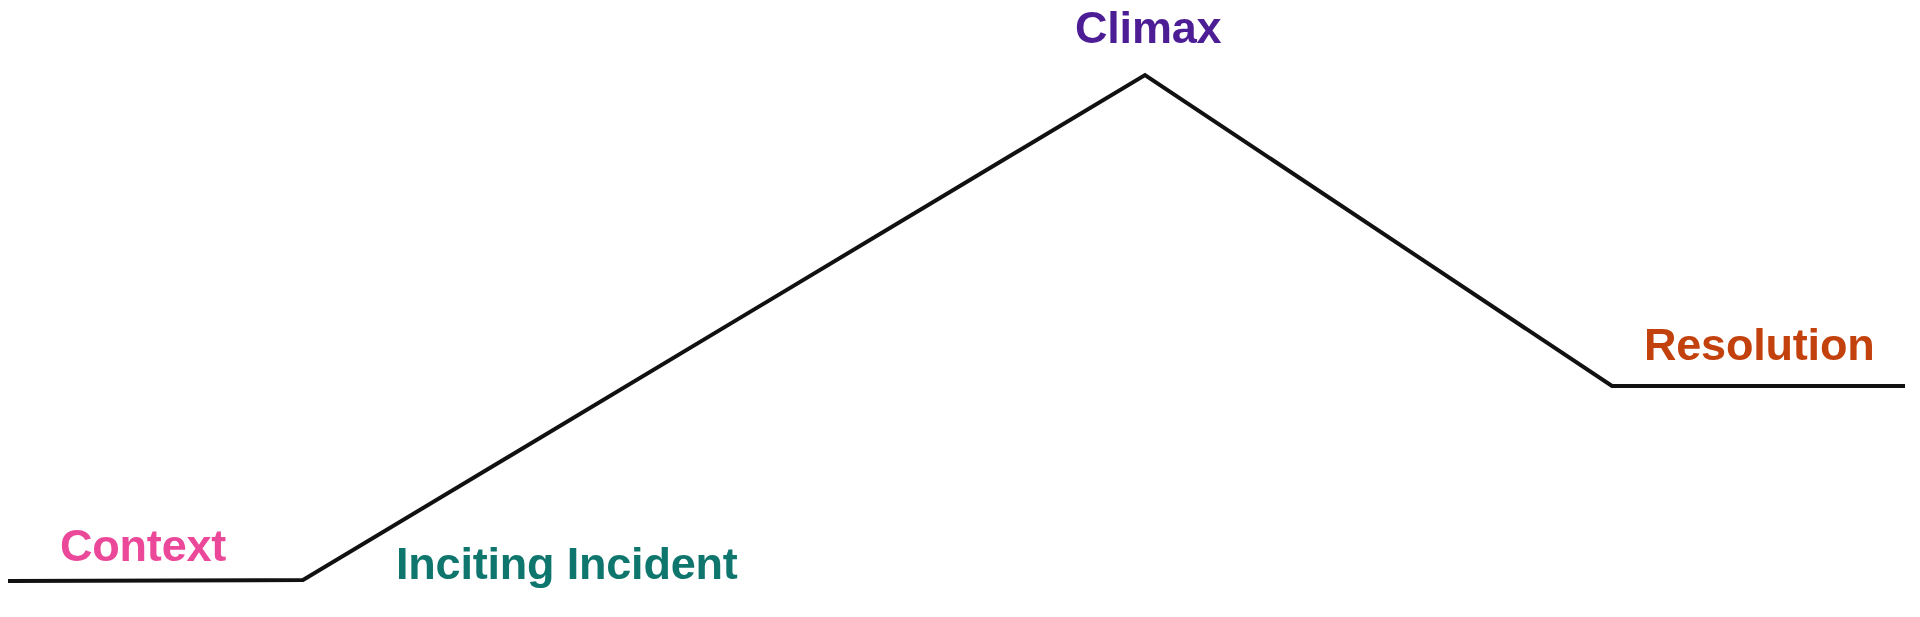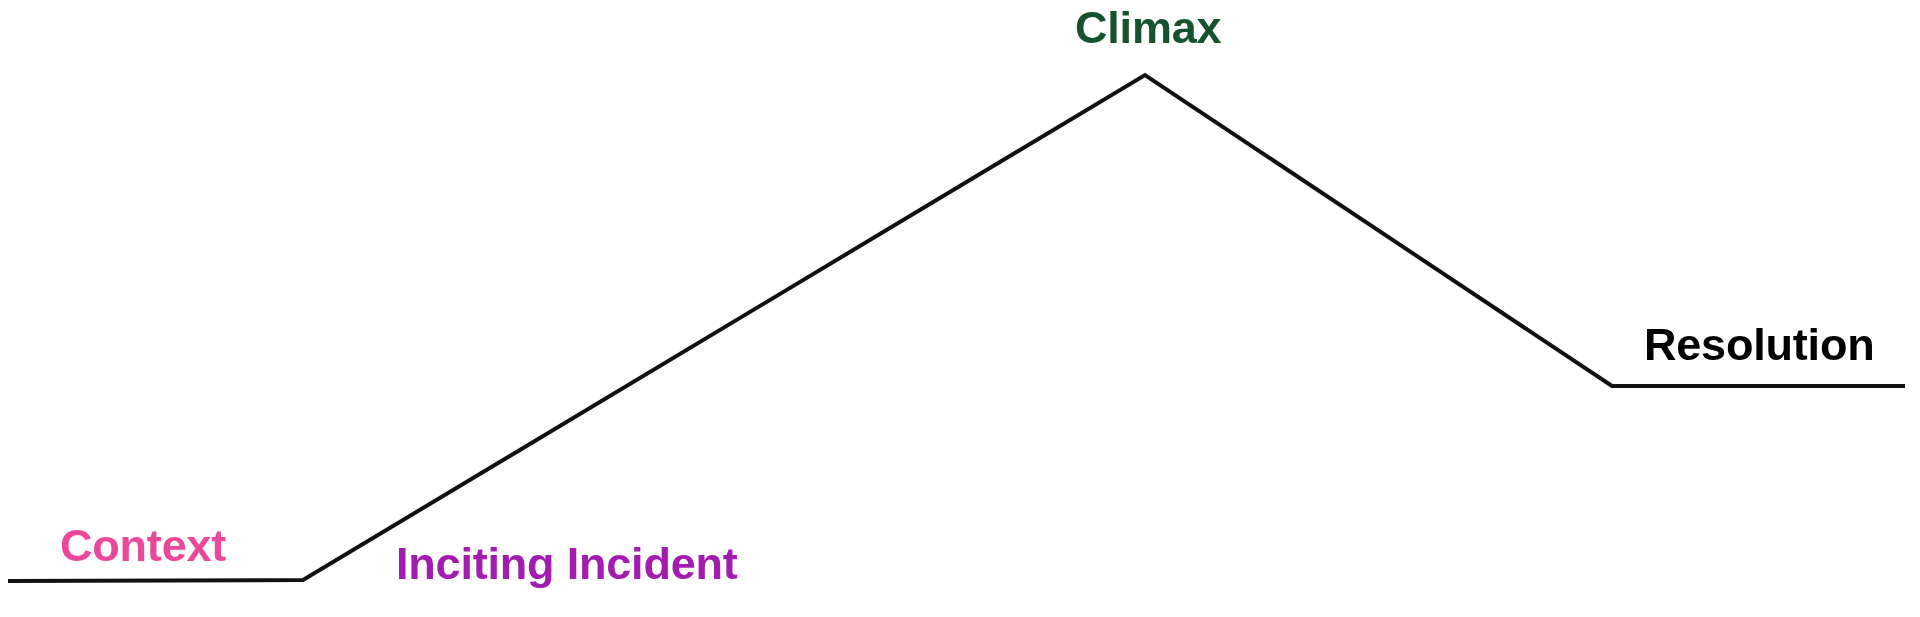--- a/index.html
+++ b/index.html
@@ -64,19 +64,19 @@
 
 <div id="diagram-root">
 
   <svg id="arc-svg" viewBox="0 0 1920 617" xmlns="http://www.w3.org/2000/svg">
     <rect x="0" y="0" width="1920" height="617" fill="#ffffff"></rect>
     <polyline id="arc-path" points="8,581 303,580 1145,75 1612,386 1905,386" fill="none" stroke="#111111" stroke-width="4" stroke-linejoin="miter" stroke-linecap="butt"></polyline>
   </svg>
 
   <div class="stage-label" id="label-context" style="color: #ec4899;">Context</div>
 
-  <div class="stage-label" id="label-inciting-incident" style="color: #a21caf;">Inciting Incident</div>
+  <div class="stage-label" id="label-inciting-incident" style="color: #0f766e;">Inciting Incident</div>
 
-  <div class="stage-label" id="label-climax" style="color: #14532d;">Climax</div>
+  <div class="stage-label" id="label-climax" style="color: #4c1d95;">Climax</div>
 
-  <div class="stage-label" id="label-resolution" style="color: #000000;">Resolution</div>
+  <div class="stage-label" id="label-resolution" style="color: #c2410c;">Resolution</div>
 
 </div>
 
 </body></html>

